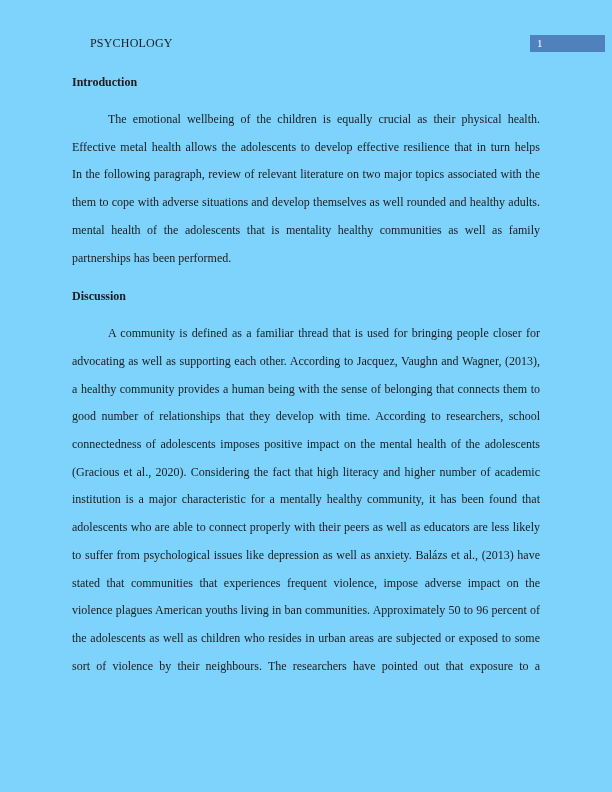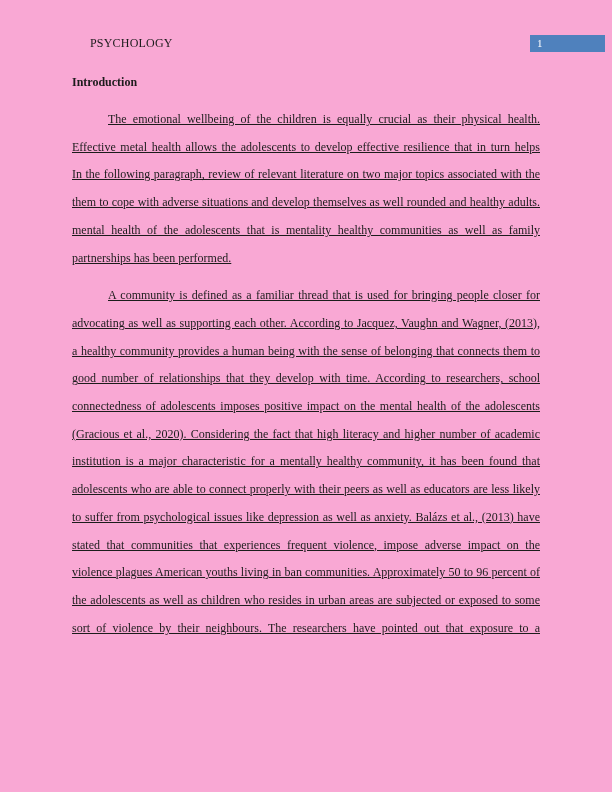--- a/index.html
+++ b/index.html
@@ -52,47 +52,47 @@
   }
   .paragraph {
     margin-top: 10px;
     font-size: 12px;
   }
   .line {
     line-height: 27.7px;
     text-align: justify;
     text-align-last: justify;
     white-space: normal;
-    text-decoration: underline;
   }
   .line.indent {
     padding-left: 36px;
   }
   .line.no-stretch {
     text-align-last: left;
   }
 </style>
 </head>
 <body>
 
-<div class="page" style="background: #f9a8d4; color: rgb(28, 28, 28);">
+<div class="page" style="background: #7dd3fc; color: rgb(28, 28, 28);">
   <div class="running-head">PSYCHOLOGY</div>
   <div class="page-number-box" style="background: rgb(79, 129, 189); color: rgb(255, 255, 255);">
     <span>1</span>
   </div>
   <div class="content">
       <div class="heading">Introduction</div>
       <div class="paragraph">
         <div class="line indent">The emotional wellbeing of the children is equally crucial as their physical health.</div>
         <div class="line">Effective metal health allows the adolescents to develop effective resilience that in turn helps</div>
         <div class="line">In the following paragraph, review of relevant literature on two major topics associated with the</div>
         <div class="line">them to cope with adverse situations and develop themselves as well rounded and healthy adults.</div>
         <div class="line">mental health of the adolescents that is mentality healthy communities as well as family</div>
         <div class="line no-stretch">partnerships has been performed.</div>
       </div>
+      <div class="heading">Discussion</div>
       <div class="paragraph">
         <div class="line indent">A community is defined as a familiar thread that is used for bringing people closer for</div>
         <div class="line">advocating as well as supporting each other. According to Jacquez, Vaughn and Wagner, (2013),</div>
         <div class="line">a healthy community provides a human being with the sense of belonging that connects them to</div>
         <div class="line">good number of relationships that they develop with time. According to researchers, school</div>
         <div class="line">connectedness of adolescents imposes positive impact on the mental health of the adolescents</div>
         <div class="line">(Gracious et al., 2020). Considering the fact that high literacy and higher number of academic</div>
         <div class="line">institution is a major characteristic for a mentally healthy community, it has been found that</div>
         <div class="line">adolescents who are able to connect properly with their peers as well as educators are less likely</div>
         <div class="line">to suffer from psychological issues like depression as well as anxiety.  Balázs et al., (2013) have</div>

